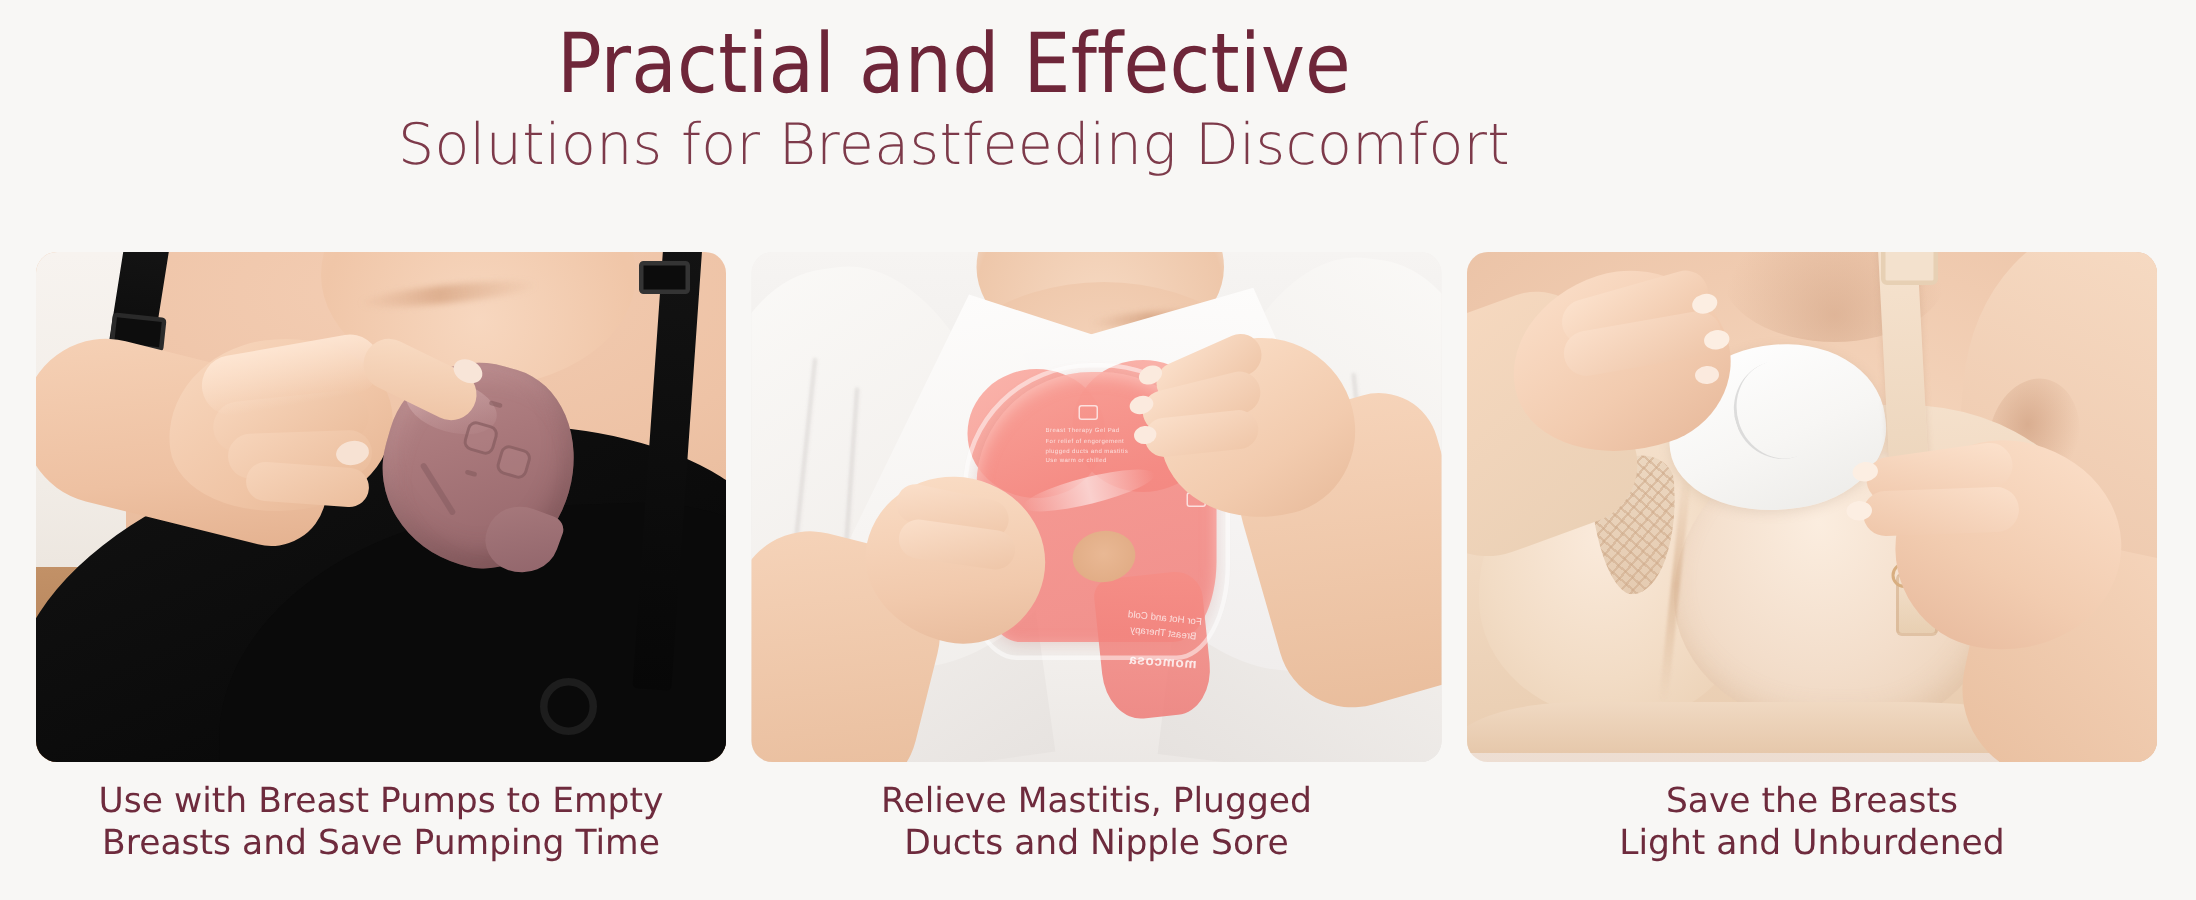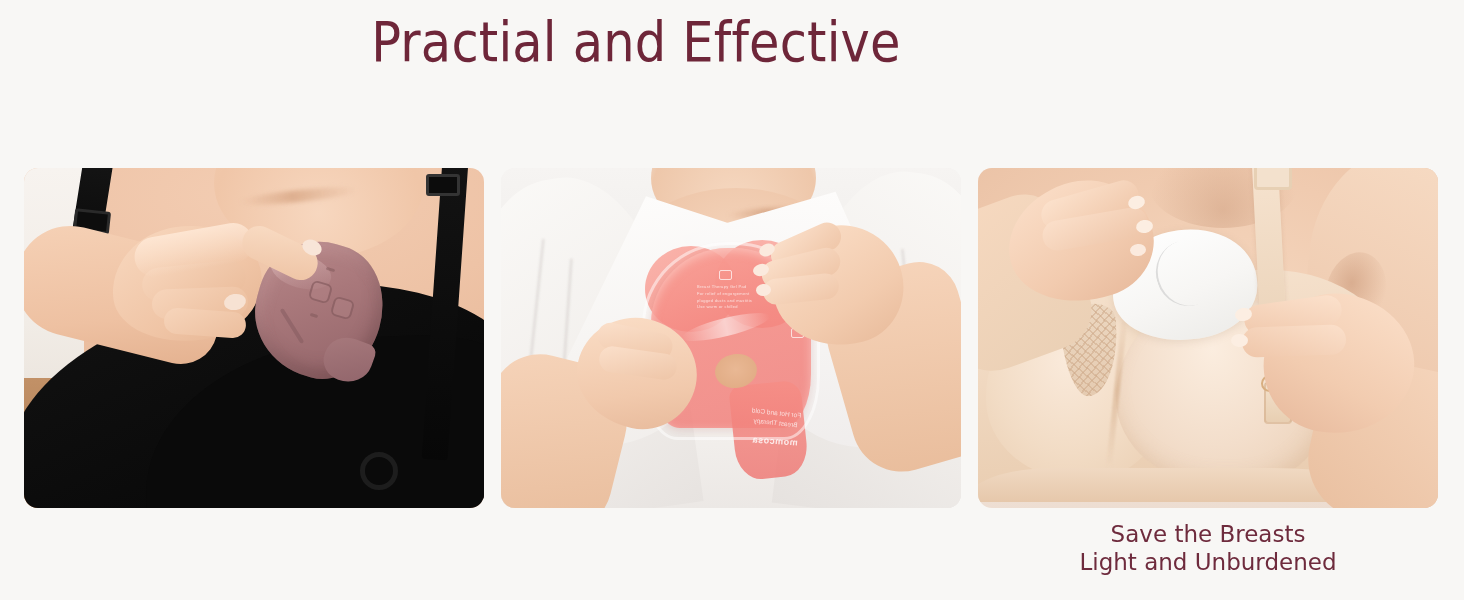--- a/index.html
+++ b/index.html
@@ -548,20 +548,21 @@
     border-radius: 50px 50px 40px 60px; transform: rotate(12deg);
   }
 </style>
 </head>
 <body>
 
 <div class="banner">
 
   <div class="heading-block">
     <h1 class="title">Practial and Effective</h1>
+    <h2 class="subtitle">Solutions for Breastfeeding Discomfort</h2>
   </div>
 
   <div class="cards">
 
     <div class="card">
       <div class="photo p1">
         <div class="p1-wallL"></div>
         <div class="p1-wallBL"></div>
         <div class="p1-neck"></div>
         <div class="p1-collar"></div>
@@ -588,20 +589,22 @@
         <div class="p1-gloss"></div>
         <div class="p1-btn1"></div>
         <div class="p1-btn2"></div>
         <div class="p1-tick a"></div>
         <div class="p1-tick b"></div>
         <div class="p1-tick c"></div>
         <div class="p1-brand"></div>
         <div class="p1-topfinger"></div>
         <div class="p1-topnail"></div>
       </div>
+      <div class="caption">Use with Breast Pumps to Empty
+Breasts and Save Pumping Time</div>
     </div>
 
     <div class="card">
       <div class="photo p2">
         <div class="p2-bgblur"></div>
         <div class="p2-neck"></div>
         <div class="p2-chest"></div>
         <div class="p2-collarline"></div>
         <div class="p2-shirtbody"></div>
         <div class="p2-shoulderL"></div>
@@ -638,20 +641,22 @@
         <div class="p2-handR-n a"></div>
         <div class="p2-handR-n b"></div>
         <div class="p2-handR-n c"></div>
 
         <div class="p2-forearmL"></div>
         <div class="p2-handL"></div>
         <div class="p2-handL-f1"></div>
         <div class="p2-handL-f2"></div>
         <div class="p2-handL-f3"></div>
       </div>
+      <div class="caption">Relieve Mastitis, Plugged
+Ducts and Nipple Sore</div>
     </div>
 
     <div class="card">
       <div class="photo p3">
         <div class="p3-skin"></div>
         <div class="p3-neckshadow"></div>
         <div class="p3-armR"></div>
         <div class="p3-armpit"></div>
 
         <div class="p3-bra"></div>

